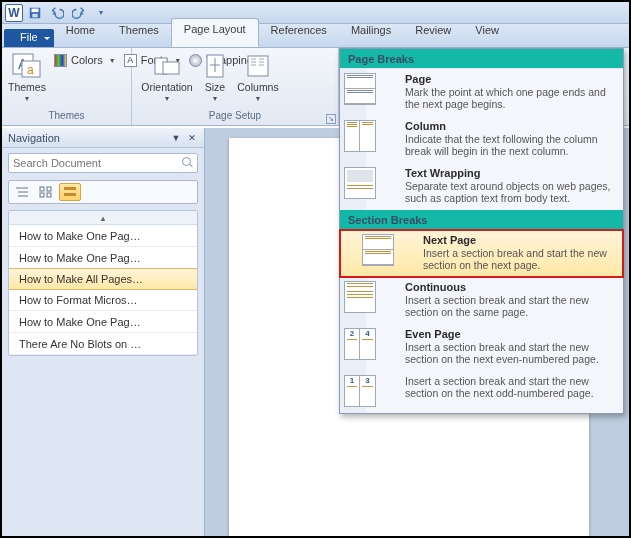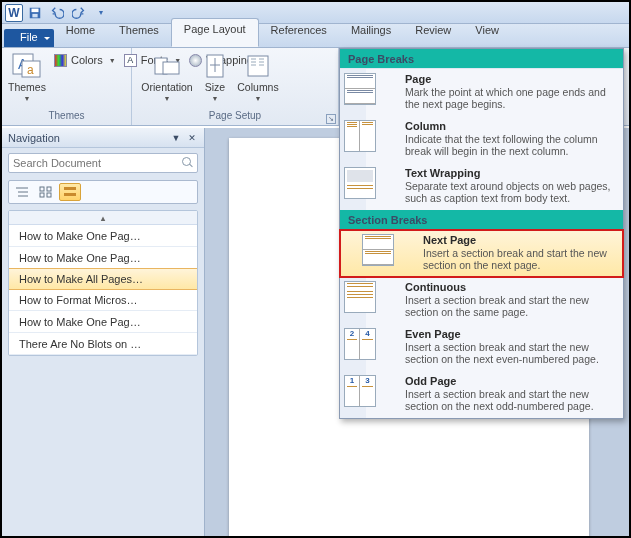--- a/index.html
+++ b/index.html
@@ -382,19 +382,18 @@
                 <div class="num">1</div>
                 <div class="l"></div>
               </div>
               <div style="width:50%">
                 <div class="num">3</div>
                 <div class="l"></div>
               </div>
             </div>
           </div>
           <div class="dd-text">
-            <div class="dd-title">Odd Page</div>
             <div class="dd-desc">Insert a section break and start the new section on the next odd-numbered page.</div>
           </div>
         </div>
       </div>
   </div>
 </div>
 
 </body></html>

